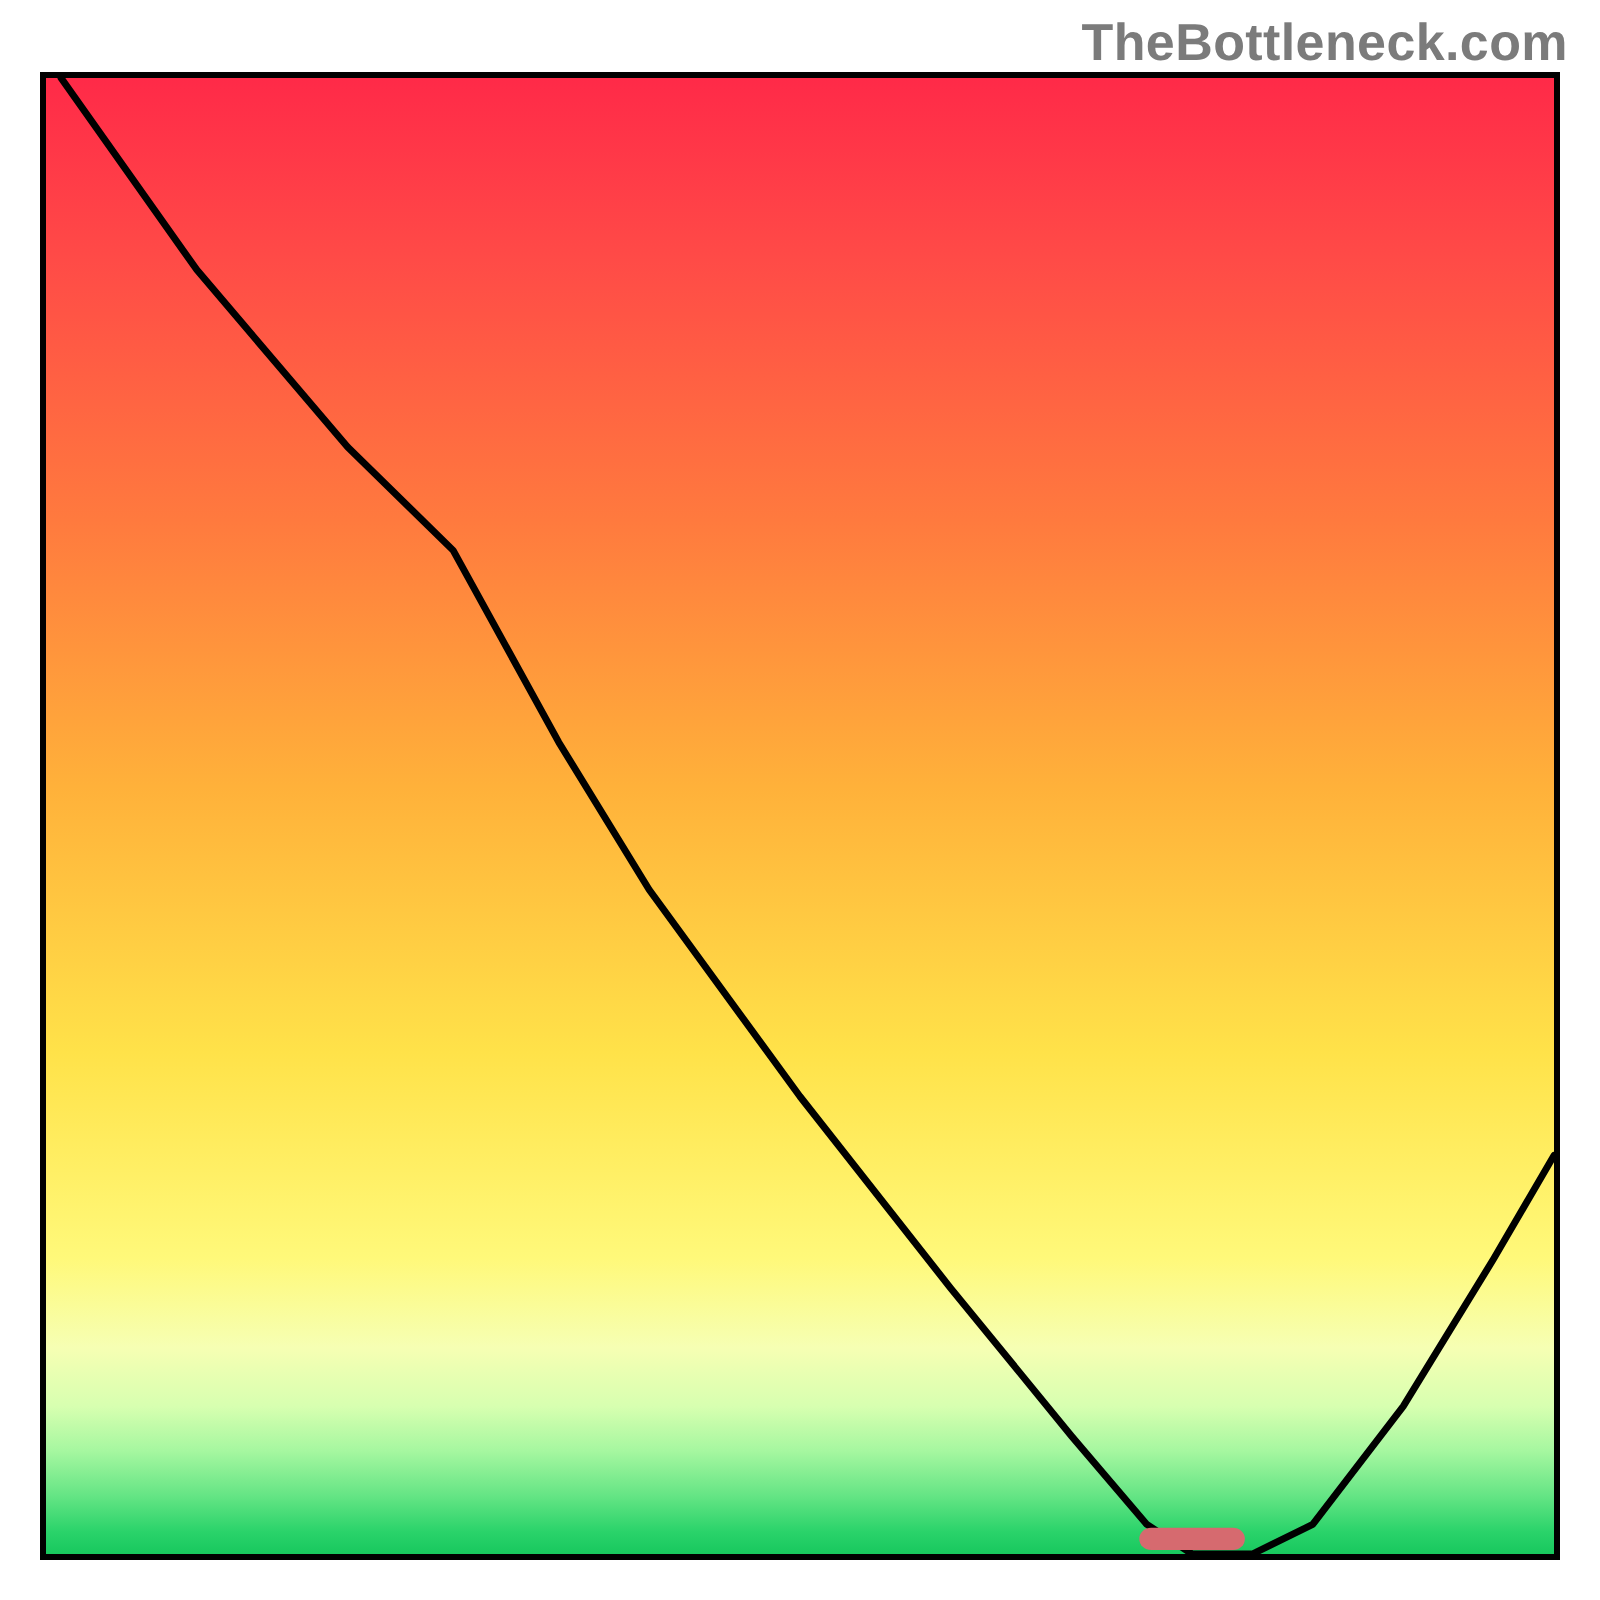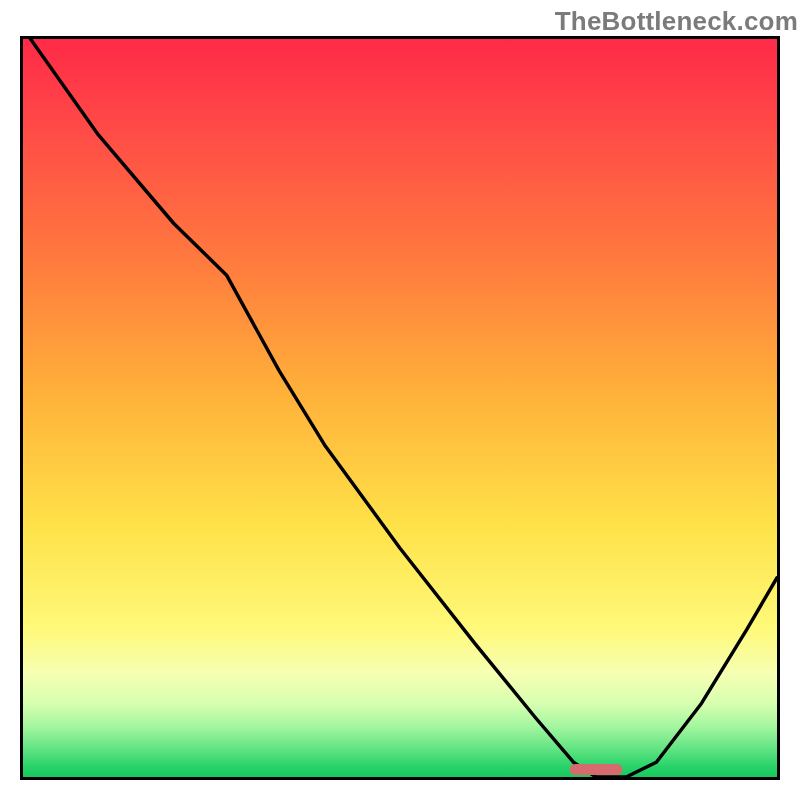--- a/index.html
+++ b/index.html
@@ -36,21 +36,21 @@
       #d7ffb0 90%,
       #a6f7a0 93%,
       #66e585 96%,
       #2ad36a 98.5%,
       #18c85e 100%
     );
   }
   .watermark {
     position: absolute;
     top: 6px;
-    right: 2px;
+    right: 16px;
     color: #7b7b7b;
     font-size: 26px;
     font-weight: 600;
     letter-spacing: 0.2px;
   }
   .svg-layer {
     position: absolute;
     inset: 0;
     width: 100%;
     height: 100%;

